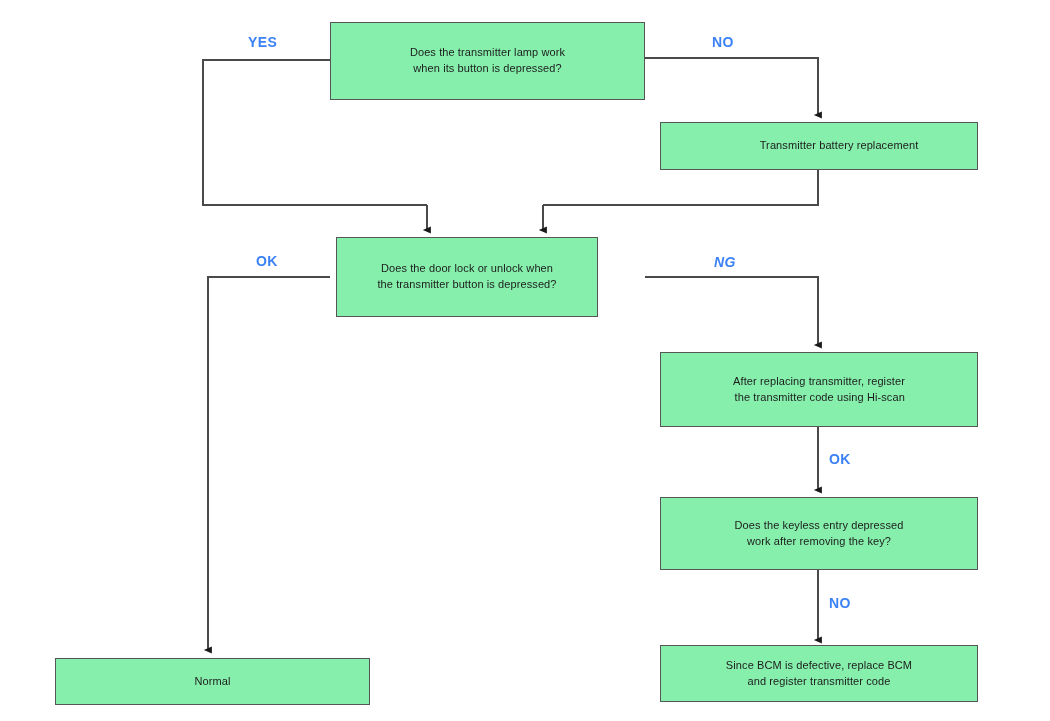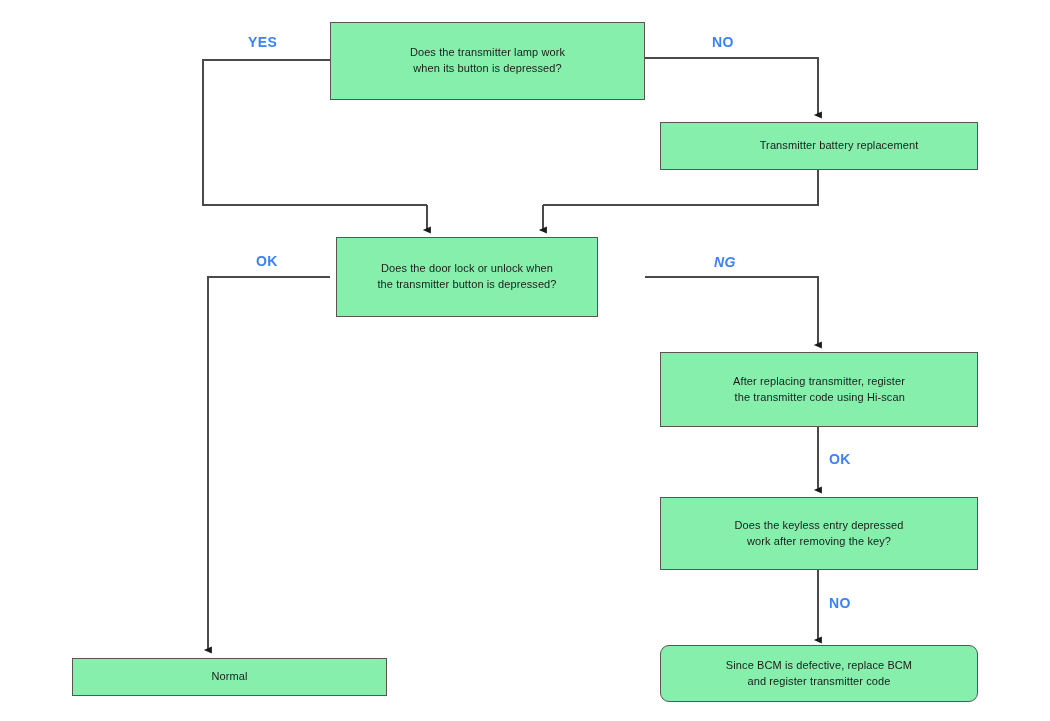--- a/index.html
+++ b/index.html
@@ -101,26 +101,26 @@
   <div class="node" style="left:660px; top:352px; width:318px; height:75px;text-align:right;">
     <span>After replacing transmitter, register
 the transmitter code using Hi-scan</span>
   </div>
 
   <div class="node" style="left:660px; top:497px; width:318px; height:73px;">
     <span>Does the keyless entry depressed
 work after removing the key?</span>
   </div>
 
-  <div class="node" style="left:660px; top:645px; width:318px; height:57px;border-radius:9px;">
+  <div class="node" style="left:660px; top:645px; width:318px; height:57px;">
     <span>Since BCM is defective, replace BCM
 and register transmitter code</span>
   </div>
 
-  <div class="node" style="left:72px; top:658px; width:315px; height:38px;">
+  <div class="node" style="left:55px; top:658px; width:315px; height:47px;">
     <span>Normal</span>
   </div>
 
   <div class="edge-label" style="left:248px; top:34px;">YES</div>
 
   <div class="edge-label" style="left:712px; top:34px;">NO</div>
 
   <div class="edge-label" style="left:256px; top:253px;">OK</div>
 
   <div class="edge-label" style="left:714px; top:254px;font-style:italic;">NG</div>

